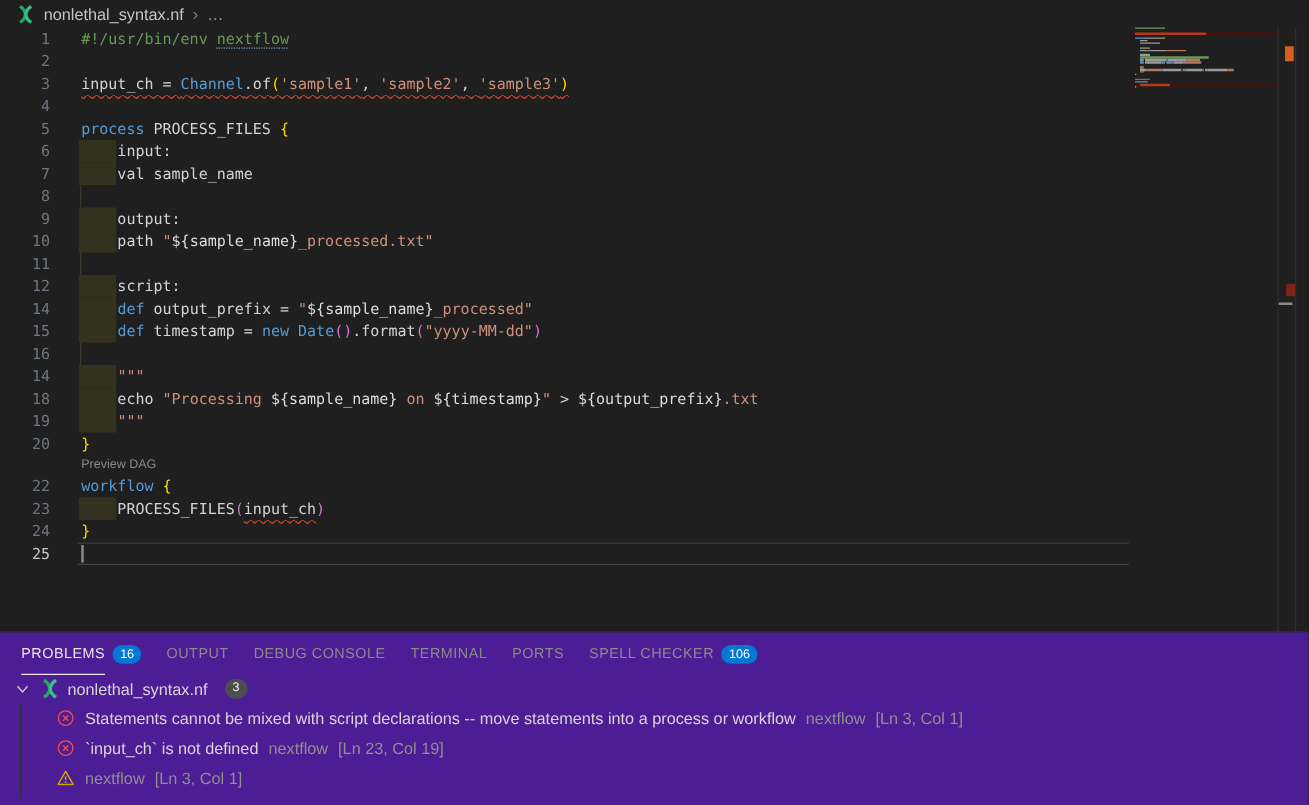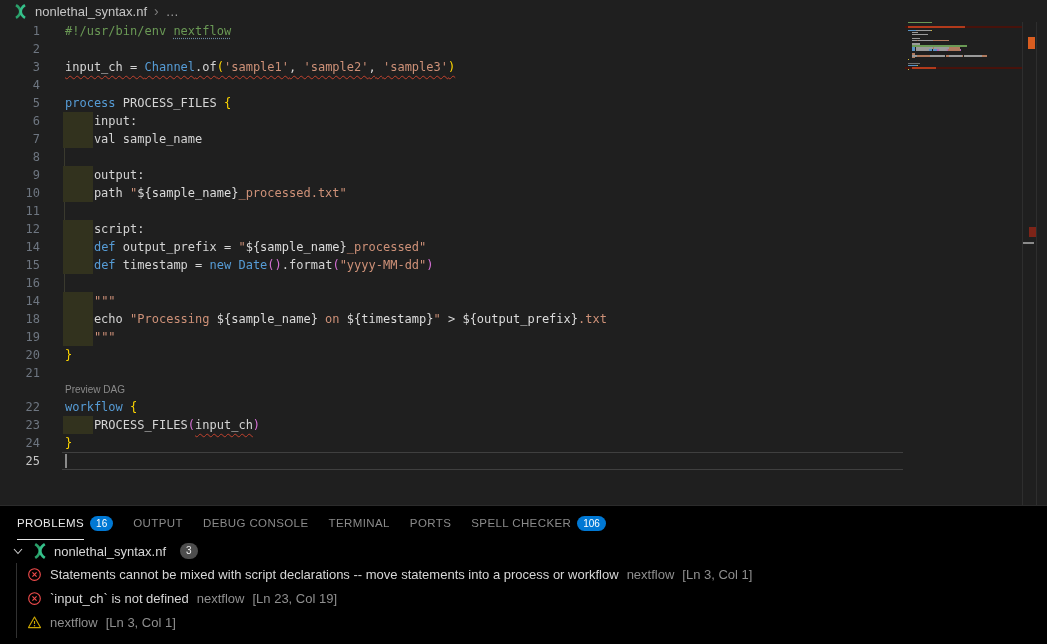--- a/index.html
+++ b/index.html
@@ -41,33 +41,33 @@
   #minimap { position:absolute; left:905px; top:22px; width:117px; height:460px; }
   .mrow   { position:absolute; left:3px; height:1.4px; white-space:nowrap; font-size:0; }
   .mbar   { display:inline-block; height:1.4px; vertical-align:top; }
   .mstripe{ position:absolute; left:0; width:117px; height:2.6px; background:#47120b; }
   .mhot   { position:absolute; height:2.2px; background:#b23a1b; }
   .vline  { position:absolute; top:22px; height:483px; width:1px; background:#2e2e2e; }
   .ruler-marker { position:absolute; }
 
   
   #panel { position:absolute; top:505px; left:0; width:1047px; height:139px;
-           background:#000000; border-top:1px solid #2b2b2b; }
+           background:#4c1d95; border-top:1px solid #2b2b2b; }
   .tabs { display:flex; align-items:center; height:34px; padding-left:17px; gap:20px; }
   .tab  { display:flex; align-items:center; gap:6px; font-size:11.5px; letter-spacing:.4px;
           color:#8a8a8a; height:34px; cursor:pointer; }
   .tab-label { line-height:32px; border-bottom:1px solid transparent; }
   .tab.active .tab-label { color:#e7e7e7; border-bottom-color:#e7e7e7; }
   .badge { background:#0078d4; color:#fff; font-size:10px; line-height:13px;
            border-radius:9px; padding:1px 6px; letter-spacing:0; }
   .tree-row { display:flex; align-items:center; height:22px; padding-left:10px;
            gap:6px; font-size:13px; color:#d7d7d7; }
   .count-badge { background:#4d4d4d; color:#ededed; font-size:10px; line-height:12px;
            border-radius:9px; padding:2px 6px; margin-left:8px; }
-  .prob-row { display:flex; align-items:center; height:24px; padding-left:27px;
+  .prob-row { display:flex; align-items:center; height:24px; padding-left:45px;
            gap:8px; font-size:13px; color:#d6d6d6; white-space:nowrap; }
   .prob-meta { color:#8f8f8f; }
   .tree-guide { position:absolute; left:16px; top:57px; width:1px; height:75px; background:#313131; }
   svg { display:block; }
 </style>
 </head>
 <body>
 
 <div class="breadcrumbs">
   <span>
@@ -94,21 +94,20 @@
     <div class="row"><div class="iblock"></div><div class="num">10</div><div class="code"><span class="tok-fg">    path </span><span class="tok-str">"</span><span class="tok-ip">${sample_name}</span><span class="tok-str">_processed.txt"</span></div></div>
     <div class="row"><div class="iguide"></div><div class="num">11</div><div class="code"></div></div>
     <div class="row"><div class="iblock"></div><div class="num">12</div><div class="code"><span class="tok-fg">    script:</span></div></div>
     <div class="row"><div class="iblock"></div><div class="num">14</div><div class="code"><span class="tok-fg">    </span><span class="tok-kw">def</span><span class="tok-fg"> output_prefix = </span><span class="tok-str">"</span><span class="tok-ip">${sample_name}</span><span class="tok-str">_processed"</span></div></div>
     <div class="row"><div class="iblock"></div><div class="num">15</div><div class="code"><span class="tok-fg">    </span><span class="tok-kw">def</span><span class="tok-fg"> timestamp = </span><span class="tok-kw">new</span><span class="tok-fg"> </span><span class="tok-kw">Date</span><span class="tok-b2">(</span><span class="tok-b2">)</span><span class="tok-fg">.format</span><span class="tok-b2">(</span><span class="tok-str">"yyyy-MM-dd"</span><span class="tok-b2">)</span></div></div>
     <div class="row"><div class="iguide"></div><div class="num">16</div><div class="code"></div></div>
     <div class="row"><div class="iblock"></div><div class="num">14</div><div class="code"><span class="tok-fg">    </span><span class="tok-str">"""</span></div></div>
     <div class="row"><div class="iblock"></div><div class="num">18</div><div class="code"><span class="tok-fg">    echo </span><span class="tok-str">"Processing </span><span class="tok-ip">${sample_name}</span><span class="tok-str"> on </span><span class="tok-ip">${timestamp}</span><span class="tok-str">"</span><span class="tok-fg"> &gt; </span><span class="tok-ip">${output_prefix}</span><span class="tok-str">.txt</span></div></div>
     <div class="row"><div class="iblock"></div><div class="num">19</div><div class="code"><span class="tok-fg">    </span><span class="tok-str">"""</span></div></div>
     <div class="row"><div class="num">20</div><div class="code"><span class="tok-b1">}</span></div></div>
-    <div class="row"><div class="num">21</div><div class="code"></div></div>
     <div class="lens-row">Preview DAG</div>
     <div class="row"><div class="num">22</div><div class="code"><span class="tok-kw">workflow </span><span class="tok-b1">{</span></div></div>
     <div class="row"><div class="iblock"></div><div class="num">23</div><div class="code"><span class="tok-fg">    PROCESS_FILES</span><span class="tok-b2">(</span><span class="tok-fg sq">input_ch</span><span class="tok-b2">)</span></div></div>
     <div class="row"><div class="num">24</div><div class="code"><span class="tok-b1">}</span></div></div>
     <div class="row"><div class="cur-border"></div><div class="cursor"></div><div class="num num-active">25</div><div class="code"></div></div>
   </div>
 
 <div id="minimap">
     <div class="mrow" style="top: 0px;"><span class="mbar" style="width: 15.75px; background: rgb(106, 153, 85);"></span><span class="mbar" style="width: 8.4px; background: rgb(106, 153, 85);"></span></div>
     <div class="mrow" style="top: 1.95px;"></div>

